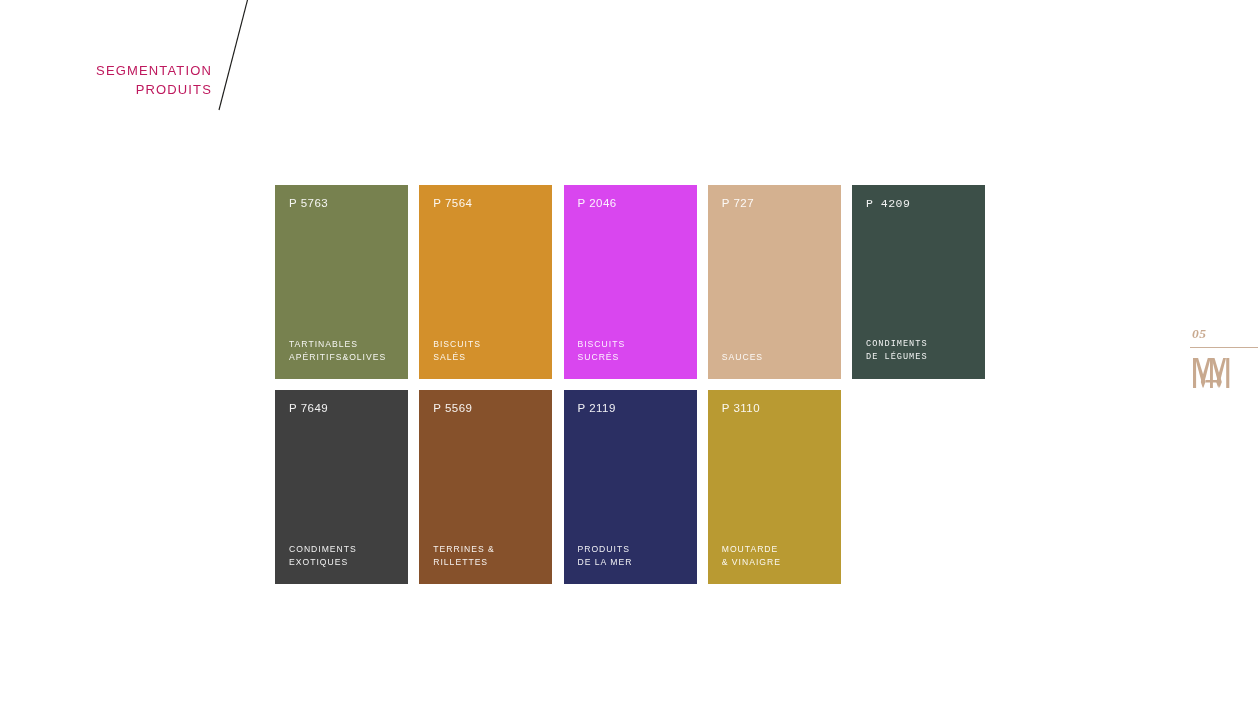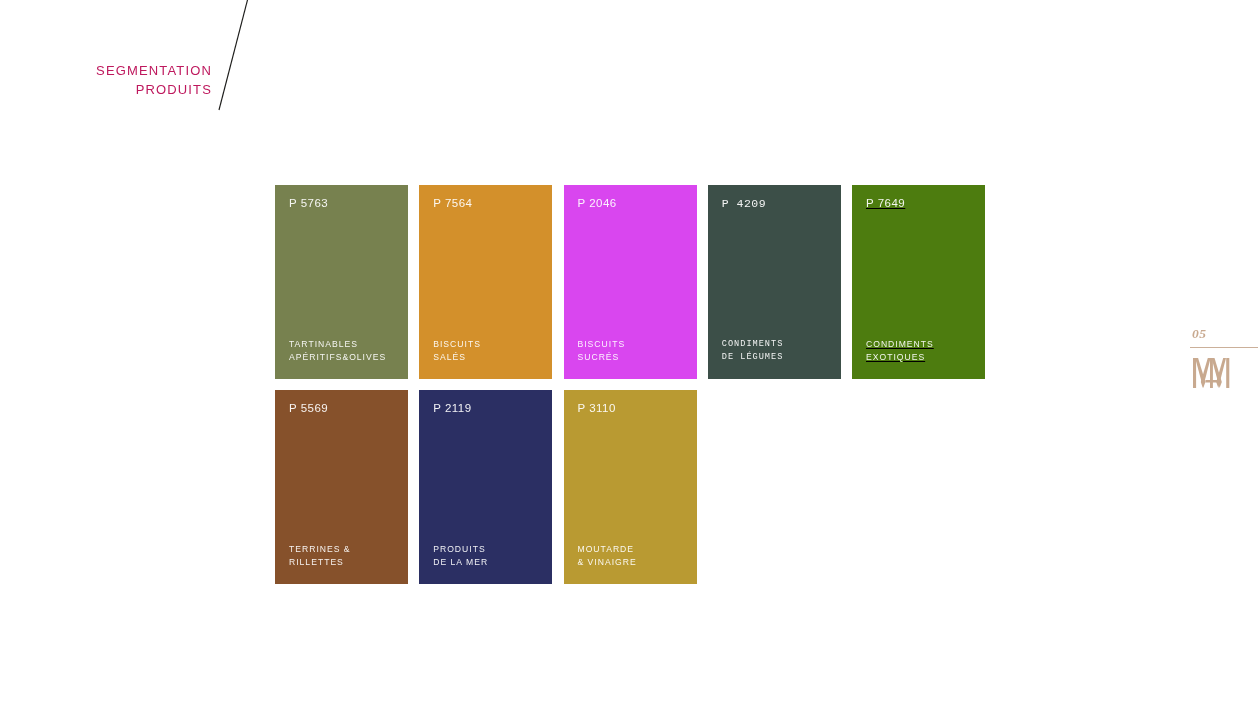--- a/index.html
+++ b/index.html
@@ -135,26 +135,30 @@
     <div class="swatch" style="background: rgb(211, 144, 43);">
       <div class="swatch-code">P 7564</div>
       <div class="swatch-name">BISCUITS
 SALÉS</div>
     </div>
     <div class="swatch" style="background: #d946ef;">
       <div class="swatch-code">P 2046</div>
       <div class="swatch-name">BISCUITS
 SUCRÉS</div>
     </div>
+    <div class="swatch" style="background: rgb(212, 177, 144);">
+      <div class="swatch-code">P 727</div>
+      <div class="swatch-name">SAUCES</div>
+    </div>
     <div class="swatch" style="background: rgb(60, 79, 72); font-family: Liberation Mono, monospace;">
       <div class="swatch-code">P 4209</div>
       <div class="swatch-name">CONDIMENTS
 DE LÉGUMES</div>
     </div>
-    <div class="swatch" style="background: #4d7c0f; text-decoration: underline;">
+    <div class="swatch" style="background: #404040;">
       <div class="swatch-code">P 7649</div>
       <div class="swatch-name">CONDIMENTS
 EXOTIQUES</div>
     </div>
     <div class="swatch" style="background: rgb(134, 81, 43);">
       <div class="swatch-code">P 5569</div>
       <div class="swatch-name">TERRINES &amp;
 RILLETTES</div>
     </div>
     <div class="swatch" style="background: rgb(43, 47, 99);">

